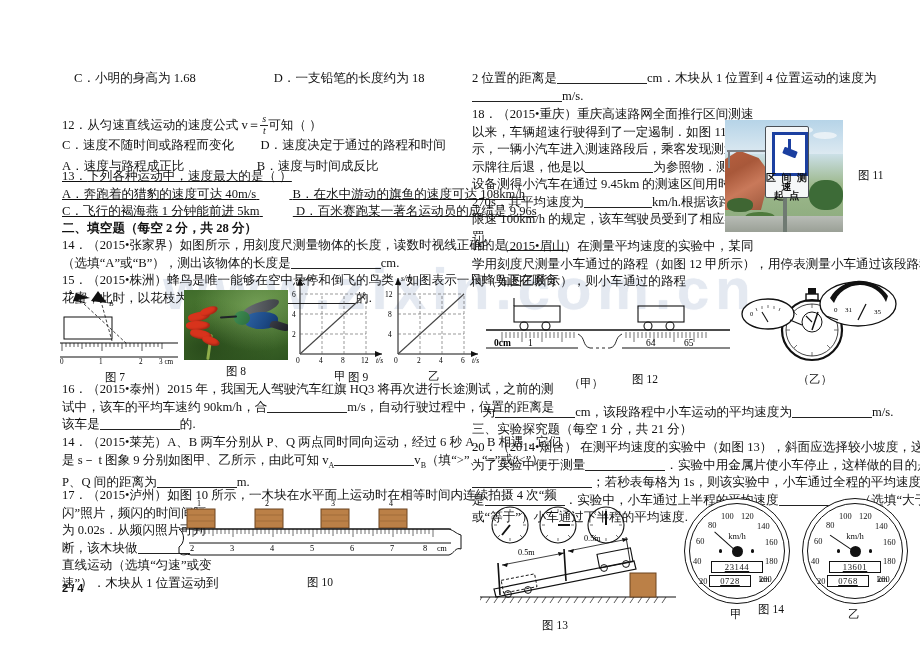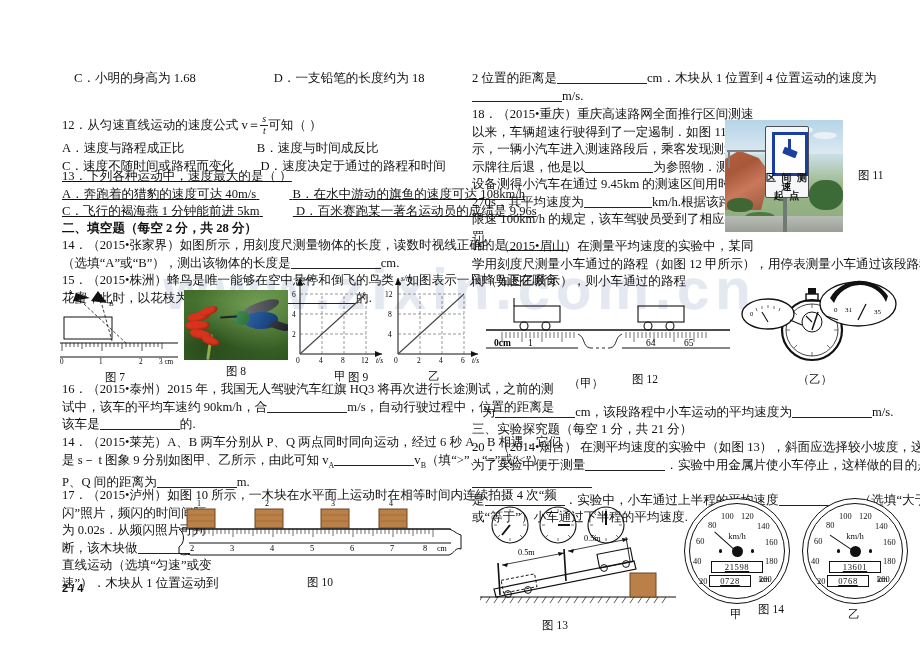--- a/index.html
+++ b/index.html
@@ -107,29 +107,29 @@
 
     <div style="position:absolute;top:68px;left:12px;width:400px;">
       <span class="line">C．小明的身高为 1.68</span>
       <span class="line" style="margin-left:74px;">D．一支铅笔的长度约为 18</span>
     </div>
 
     <div style="position:absolute;top:115px;left:0;width:400px;">
       <div class="line">
         <span>12．</span><span>从匀速直线运动的速度公式 v＝</span><span class="frac"><span class="num">s</span><span class="den">t</span></span><span>可知（      ）</span>
       </div>
+      <div class="line">
+        <span>C．速度不随时间或路程而变化</span>
+        <span style="display:inline-block;width:20px;"></span>
+        <span>D．速度决定于通过的路程和时间</span>
+      </div>
       <div class="line" style="margin-top:3px;">
         <span>A．速度与路程成正比</span>
         <span style="display:inline-block;width:66px;"></span>
         <span>B．速度与时间成反比</span>
-      </div>
-      <div class="line">
-        <span>C．速度不随时间或路程而变化</span>
-        <span style="display:inline-block;width:20px;"></span>
-        <span>D．速度决定于通过的路程和时间</span>
       </div>
     </div>
 
     <div style="position:absolute;top:168px;left:0;width:400px;text-decoration:underline;">
       <div class="line">
         <span>13．</span><span>下列各种运动中，速度最大的是（      ）</span>
       </div>
       <div class="line">
         <span>A．奔跑着的猎豹的速度可达 40m/s</span>
         <span style="display:inline-block;width:30px;"></span>
@@ -643,21 +643,21 @@
     <div class="line" style="position:absolute;top:421px;left:0;">三、实验探究题（每空 1 分，共 21 分）</div>
 
     <div style="position:absolute;top:439px;left:0;width:432px;">
       <div class="line">
         <span>20．</span><span>（2014•烟台）  在测平均速度的实验中（如图 13），斜面应选择较小坡度，这样设计是</span>
       </div>
       <div class="line">
         <span>为了实验中便于测量</span><span class="blank b80"></span><span>．实验中用金属片使小车停止，这样做的目的是：</span>
       </div>
       <div class="line">
-        <span class="blank b120"></span>
+        <span class="blank b120"></span><span>；若秒表每格为 1s，则该实验中，小车通过全程的平均速度</span>
       </div>
       <div class="line">
         <span>是</span><span class="blank b80"></span><span>．实验中，小车通过上半程的平均速度</span><span class="blank b80"></span><span>（选填“大于”、“小于”</span>
       </div>
       <div class="line">或“等于”）小车通过下半程的平均速度.</div>
     </div>
 
     <div class="fig" style="left:8px;top:503px;">
       <svg width="200" height="110" viewBox="0 0 200 110">
 
@@ -764,21 +764,21 @@
         <div class="num" style="left:56px;top:13px;">120</div>
         <div class="num" style="left:72px;top:23px;">140</div>
         <div class="num" style="left:80px;top:39px;">160</div>
         <div class="num" style="left:80px;top:58px;">180</div>
         <div class="num" style="left:74px;top:76px;">200</div>
         <div class="kmh" style="top:32px;">km/h</div>
         <div class="needle" style="width:30px;transform:rotate(222deg);"></div>
         <div class="hub"></div>
         <div class="dot" style="left:34px;"></div>
         <div class="dot" style="left:66px;"></div>
-        <div class="odo" style="top:62px;width:44px;">21598</div>
+        <div class="odo" style="top:62px;width:44px;">23144</div>
         <div class="odo" style="top:76px;width:34px;margin-left:-7px;">0728</div>
         <div class="unit" style="left:74px;top:76px;">km</div>
       </div>
       <div class="figcap" style="width:104px;margin-top:3px;">甲</div>
     </div>
 
     <div class="fig" style="left:330px;top:498px;">
       <div class="spd" style="width:104px;height:104px;">
         <div class="ring"></div>
         <div class="num" style="left:14px;top:78px;">20</div>

